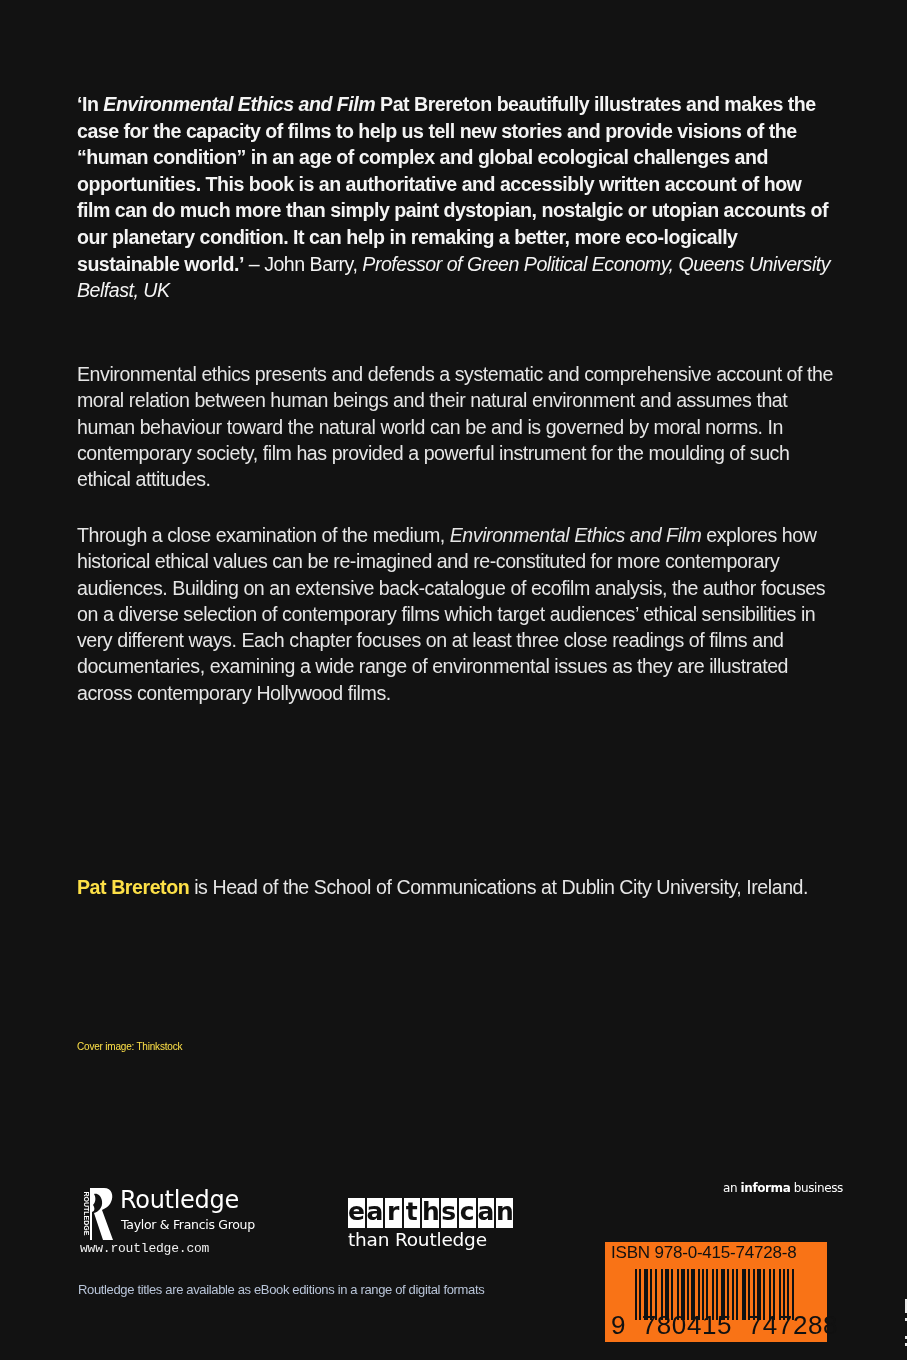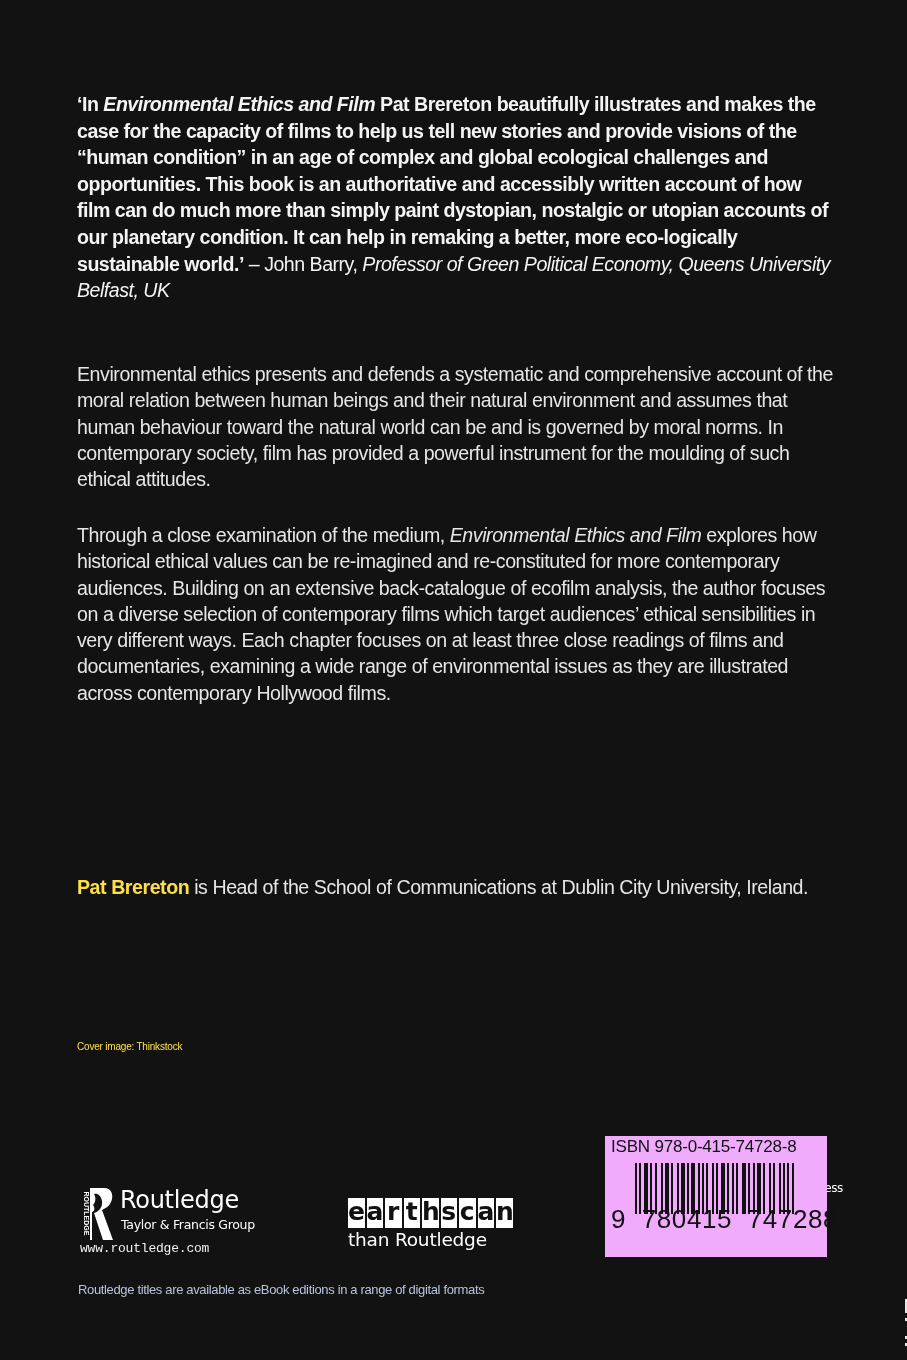--- a/index.html
+++ b/index.html
@@ -135,23 +135,23 @@
       position: absolute;
       left: 723px; top: 1181px;
       font-size: 12px; color: #fff;
       font-family: "DejaVu Sans", sans-serif;
       letter-spacing: -0.4px;
       white-space: nowrap;
     }
     .informa b { font-weight: bold; }
     .barcode-box {
       position: absolute;
-      left: 605px; top: 1136px;
-      width: 222px; height: 121px;
-      background: #f0abfc;
+      left: 605px; top: 1242px;
+      width: 222px; height: 100px;
+      background: #f97316;
       color: #111;
     }
     .isbn {
       position: absolute; left: 6px; top: 1px;
       font-size: 17px;
       font-family: "Liberation Sans", sans-serif;
       letter-spacing: -0.2px;
       white-space: nowrap;
     }
     .bars {

